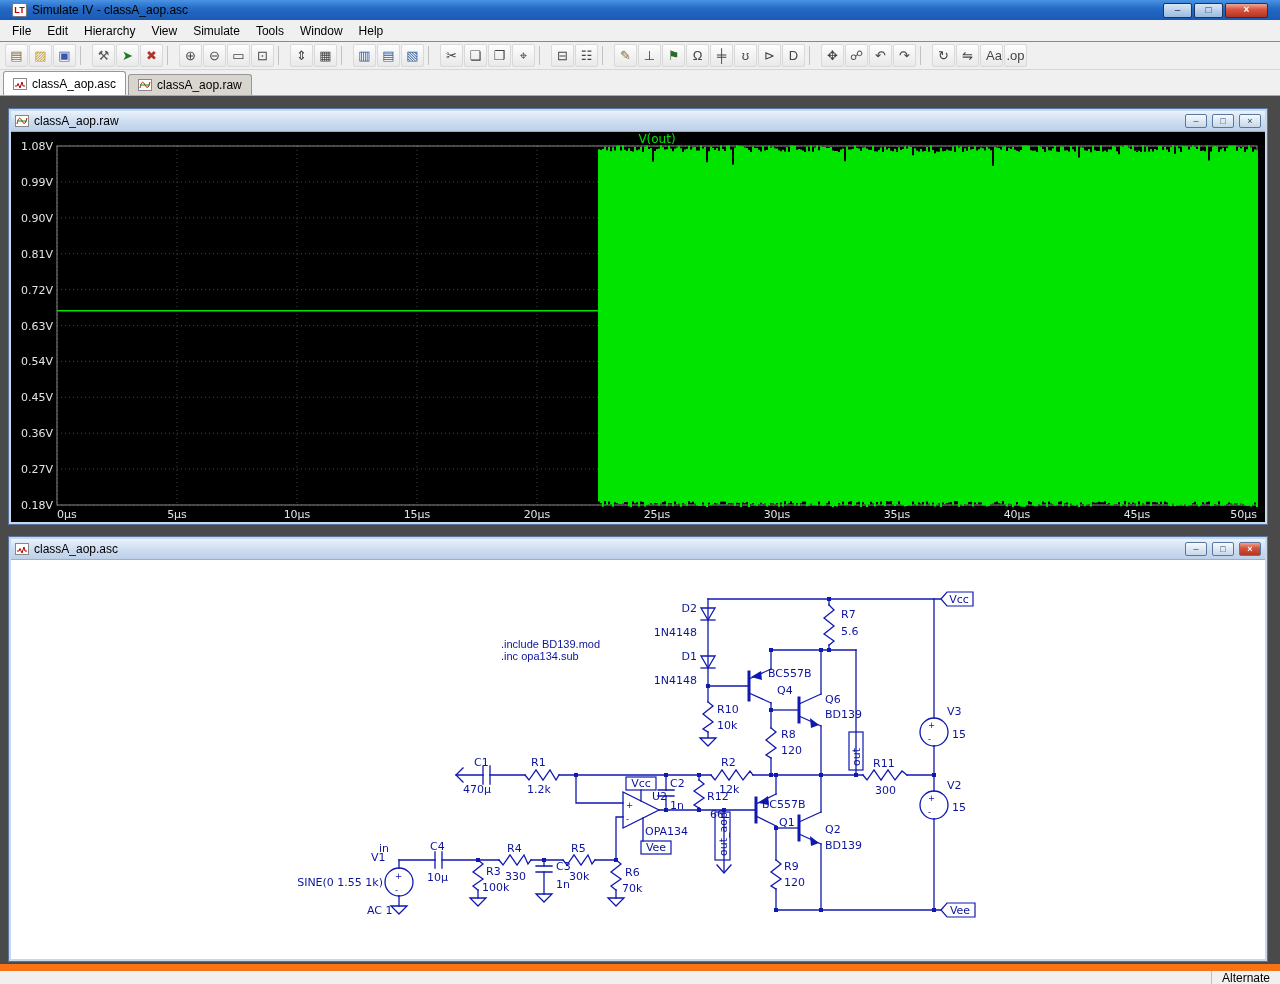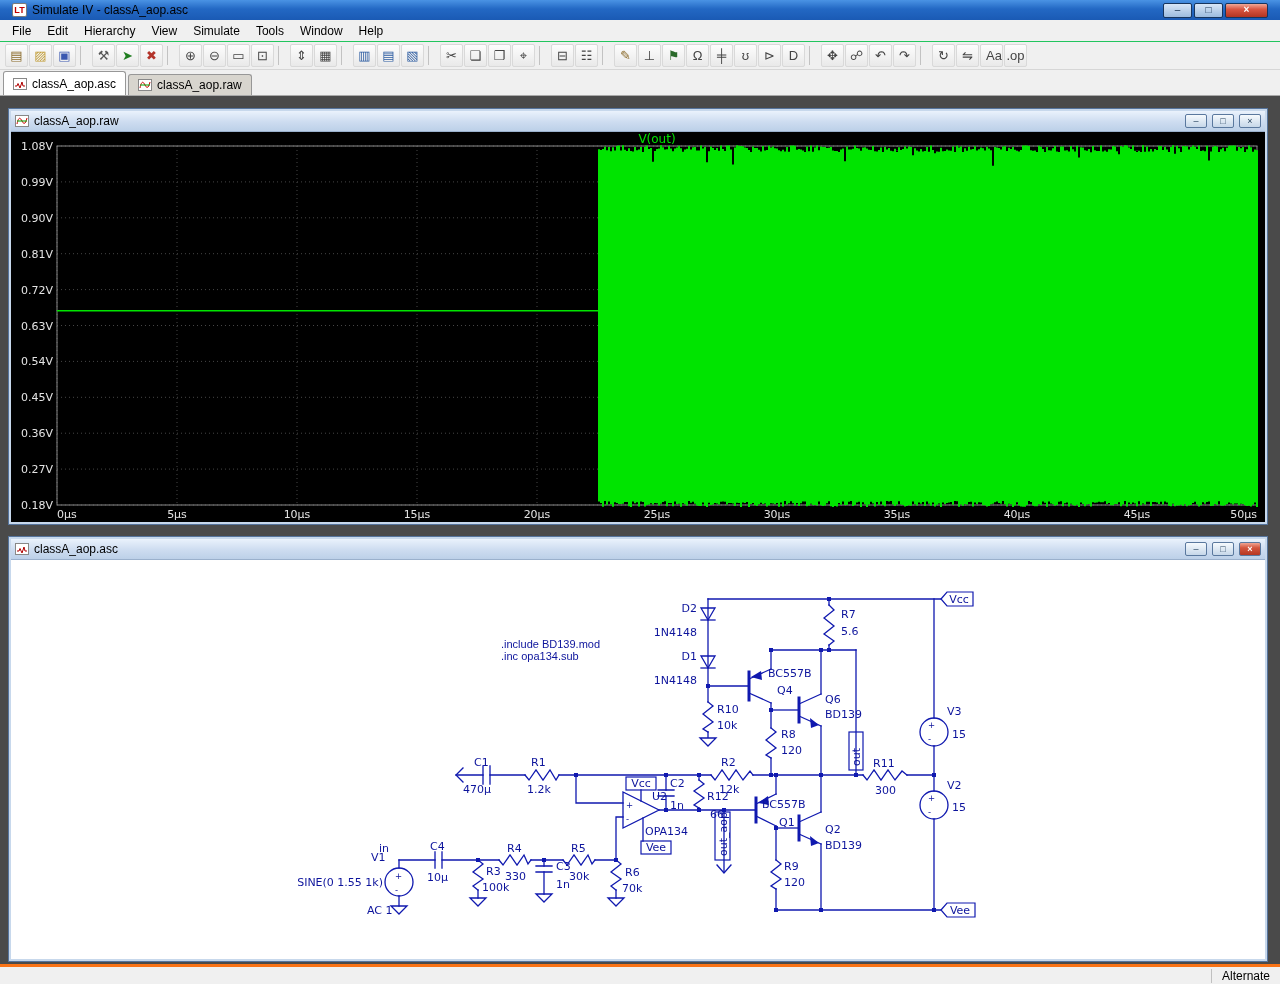--- a/index.html
+++ b/index.html
@@ -56,21 +56,21 @@
   #schem-svg polygon.arr{fill:#1019af;stroke:none}
   #schem-svg polygon.flag{fill:#ffffff;stroke:#1019af;stroke-width:1.2}
   #schem-svg rect.box{fill:none;stroke:#1019af;stroke-width:1.2}
   #schem-svg .jn rect{fill:#1019af;stroke:none}
   #schem-svg circle{stroke:#1019af;fill:none;stroke-width:1.3}
   #schem-svg text{fill:#0d149c;font:11px "DejaVu Sans",sans-serif;stroke:none}
   #schem-svg text.sgn{font-size:8.5px}
   .directives{position:absolute;color:#0d149c;font-size:11px;line-height:12px;z-index:2}
 
   
-  .statusbar{height:20px;background:#f0f0f0;border-top:3px solid #f97316;display:flex;align-items:center;justify-content:flex-end;padding:0 10px;color:#000}
+  .statusbar{height:20px;background:#f0f0f0;border-top:7px solid #f97316;display:flex;align-items:center;justify-content:flex-end;padding:0 10px;color:#000}
   .status-sep{border-left:1px solid #c0c0c0;height:14px;margin-right:10px}
 </style>
 </head>
 <body>
 
 <div class="titlebar" data-name="titlebar">
   <span class="app-icon" data-name="app-icon">LT</span>
   <span class="title-text" data-name="window-title">Simulate IV - classA_aop.asc</span>
   <span class="spacer" data-name="titlebar-spacer"></span>
   <div class="winbtns" data-name="window-controls">

